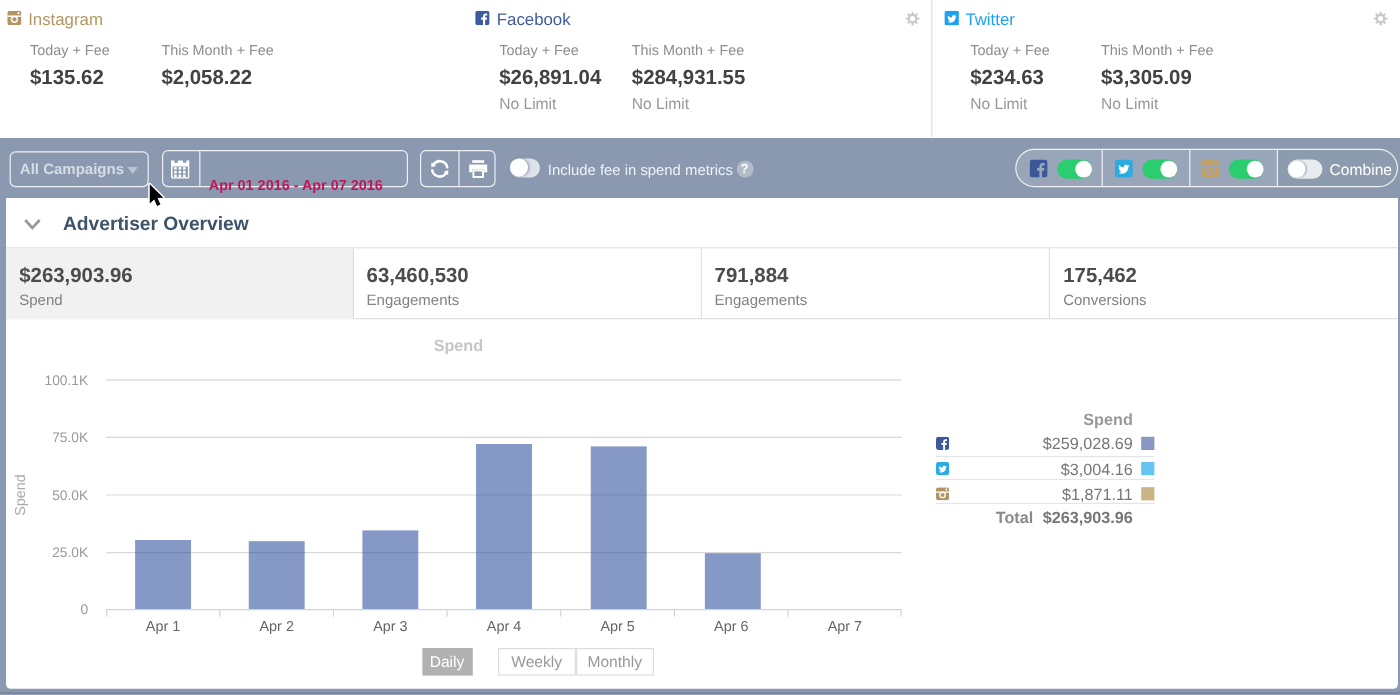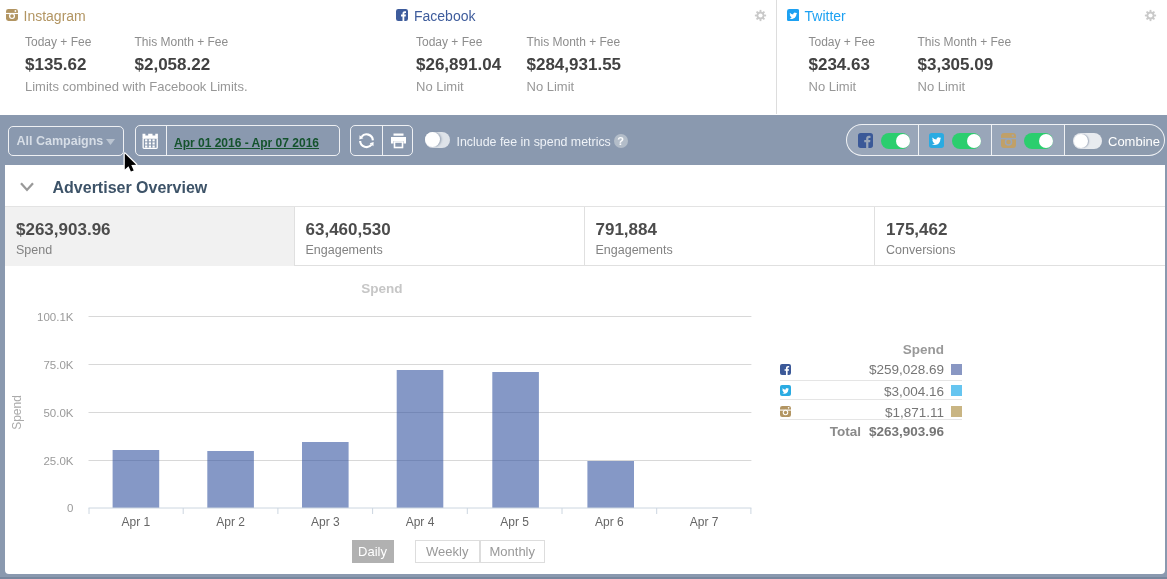--- a/index.html
+++ b/index.html
@@ -41,21 +41,20 @@
         </mask>
       </defs>
     <rect x="0" y="0" width="12" height="12" rx="2.4" fill="#b29562" mask="url(#igm1)"></rect>
     <circle cx="6" cy="7.1" r="1.8" fill="#b29562"></circle>
   </svg>
   <div class="abs ptitle" style="left:23.5px;top:8px;color:#b29562;">Instagram</div>
   <div class="abs plabel" style="left:25px;top:34.5px;">Today + Fee</div>
   <div class="abs plabel" style="left:134.5px;top:34.5px;">This Month + Fee</div>
   <div class="abs pvalue" style="left:25px;top:55px;">$135.62</div>
   <div class="abs pvalue" style="left:134.5px;top:55px;">$2,058.22</div>
-  <div class="abs pnote" style="left:25px;top:79px;">Limits combined with Facebook Limits.</div>
 
   <svg class="abs" style="left:396px;top:8.5px;" width="12" height="12" viewBox="0 0 12 12">
     <path d="M0 2.2 A2.2 2.2 0 0 1 2.2 0 H9.8 A2.2 2.2 0 0 1 12 2.2 V9.8 A2.2 2.2 0 0 1 9.8 12 H8.3 V7.4 H9.7 L9.9 5.6 H8.3 V4.7 C8.3 4.2 8.5 3.9 9.1 3.9 H10 V2.3 C9.8 2.3 9.3 2.2 8.7 2.2 C7.4 2.2 6.5 3 6.5 4.5 V5.6 H5 V7.4 H6.5 V12 H2.2 A2.2 2.2 0 0 1 0 9.8 Z" fill="#3e5c9c"></path>
   </svg>
   <div class="abs ptitle" style="left:414px;top:8px;color:#3e5c9c;">Facebook</div>
   <div class="abs plabel" style="left:416px;top:34.5px;">Today + Fee</div>
   <div class="abs plabel" style="left:526.5px;top:34.5px;">This Month + Fee</div>
   <div class="abs pvalue" style="left:416px;top:55px;">$26,891.04</div>
   <div class="abs pvalue" style="left:526.5px;top:55px;">$284,931.55</div>
   <div class="abs pnote" style="left:416px;top:79px;">No Limit</div>
@@ -124,21 +123,21 @@
           <rect x="6.8" y="6.3" width="2.2" height="2.1"></rect>
           <rect x="10.5" y="6.3" width="2.2" height="2.1"></rect>
         <rect x="3.1" y="9.4" width="2.2" height="2.1"></rect>
           <rect x="6.8" y="9.4" width="2.2" height="2.1"></rect>
           <rect x="10.5" y="9.4" width="2.2" height="2.1"></rect>
         <rect x="3.1" y="12.5" width="2.2" height="2.1"></rect>
           <rect x="6.8" y="12.5" width="2.2" height="2.1"></rect>
           <rect x="10.5" y="12.5" width="2.2" height="2.1"></rect>
       </g>
     </svg>
-    <div class="abs" style="left:38.5px;top:10px;font-size:12px;font-weight:bold;color:#14532d;text-decoration:underline;">Apr 01 2016 - Apr 07 2016</div>
+    <div class="abs" style="left:38.5px;top:21px;font-size:12px;font-weight:bold;color:#be185d;">Apr 01 2016 - Apr 07 2016</div>
   </div>
 
   <div class="tbtn" style="left:350px;top:10px;width:63px;height:31px;">
     <div class="abs" style="left:31px;top:0;width:1px;height:29px;background:rgba(255,255,255,0.85);"></div>
     <svg class="abs" style="left:7px;top:6px;" width="17" height="17" viewBox="0 0 16 16">
       <g>
         <path d="M13.99 7.89 A6 6 0 0 0 3.27 4.51" stroke="#fff" stroke-width="2" fill="none"></path>
         <path d="M1.30 7.03 L1.46 3.09 L5.08 5.92 Z" fill="#fff"></path>
       </g>
       <g transform="rotate(180 8 8.2)">

